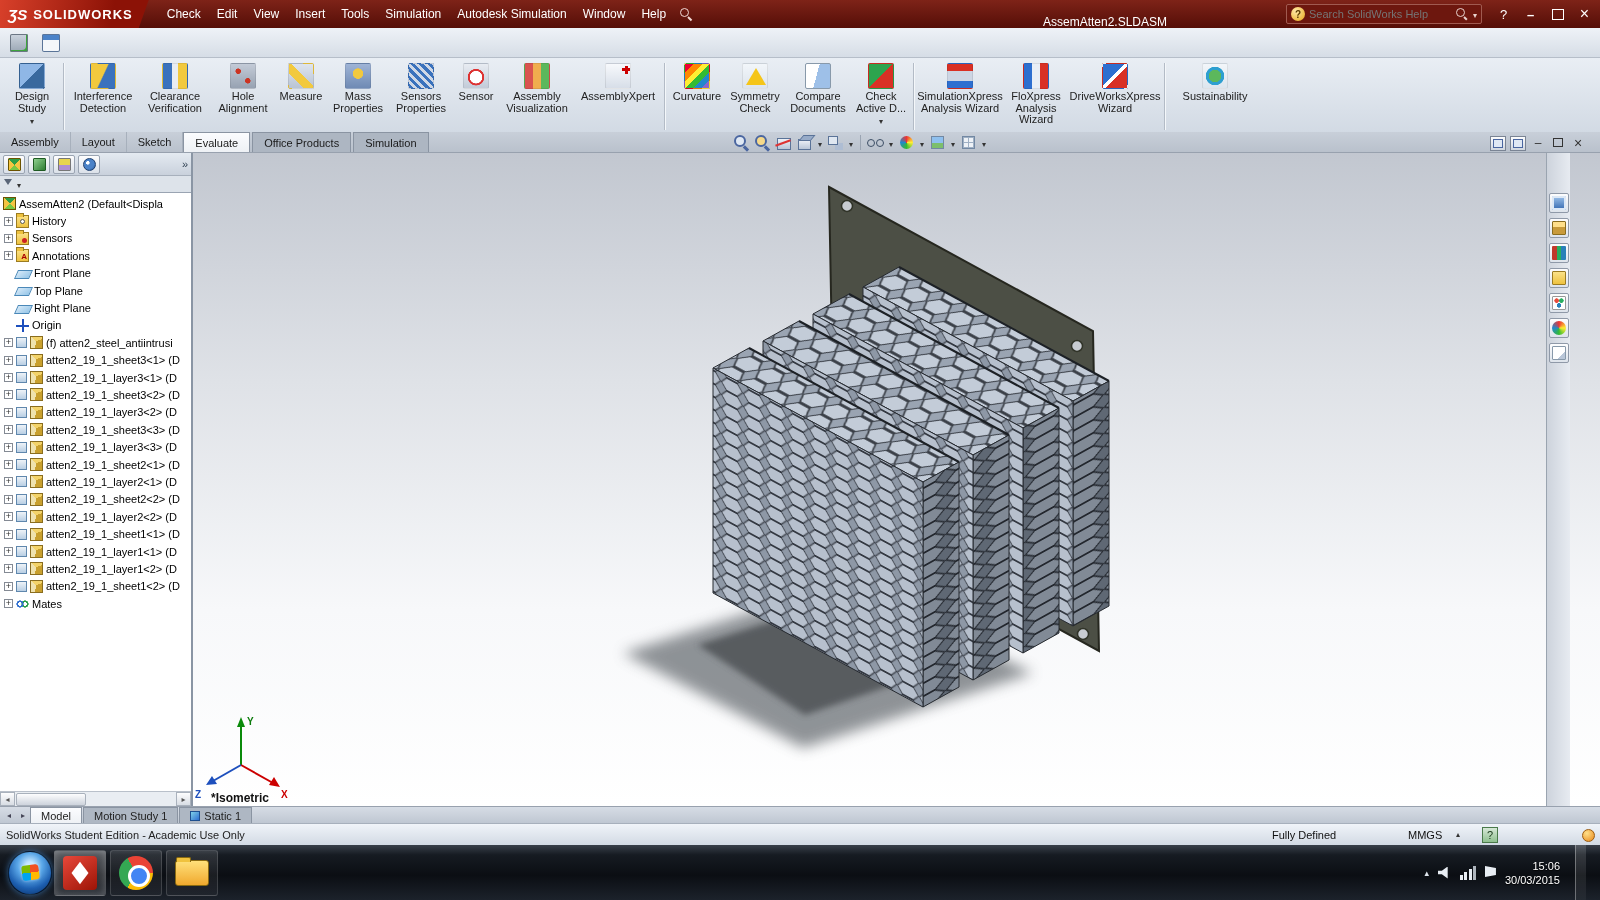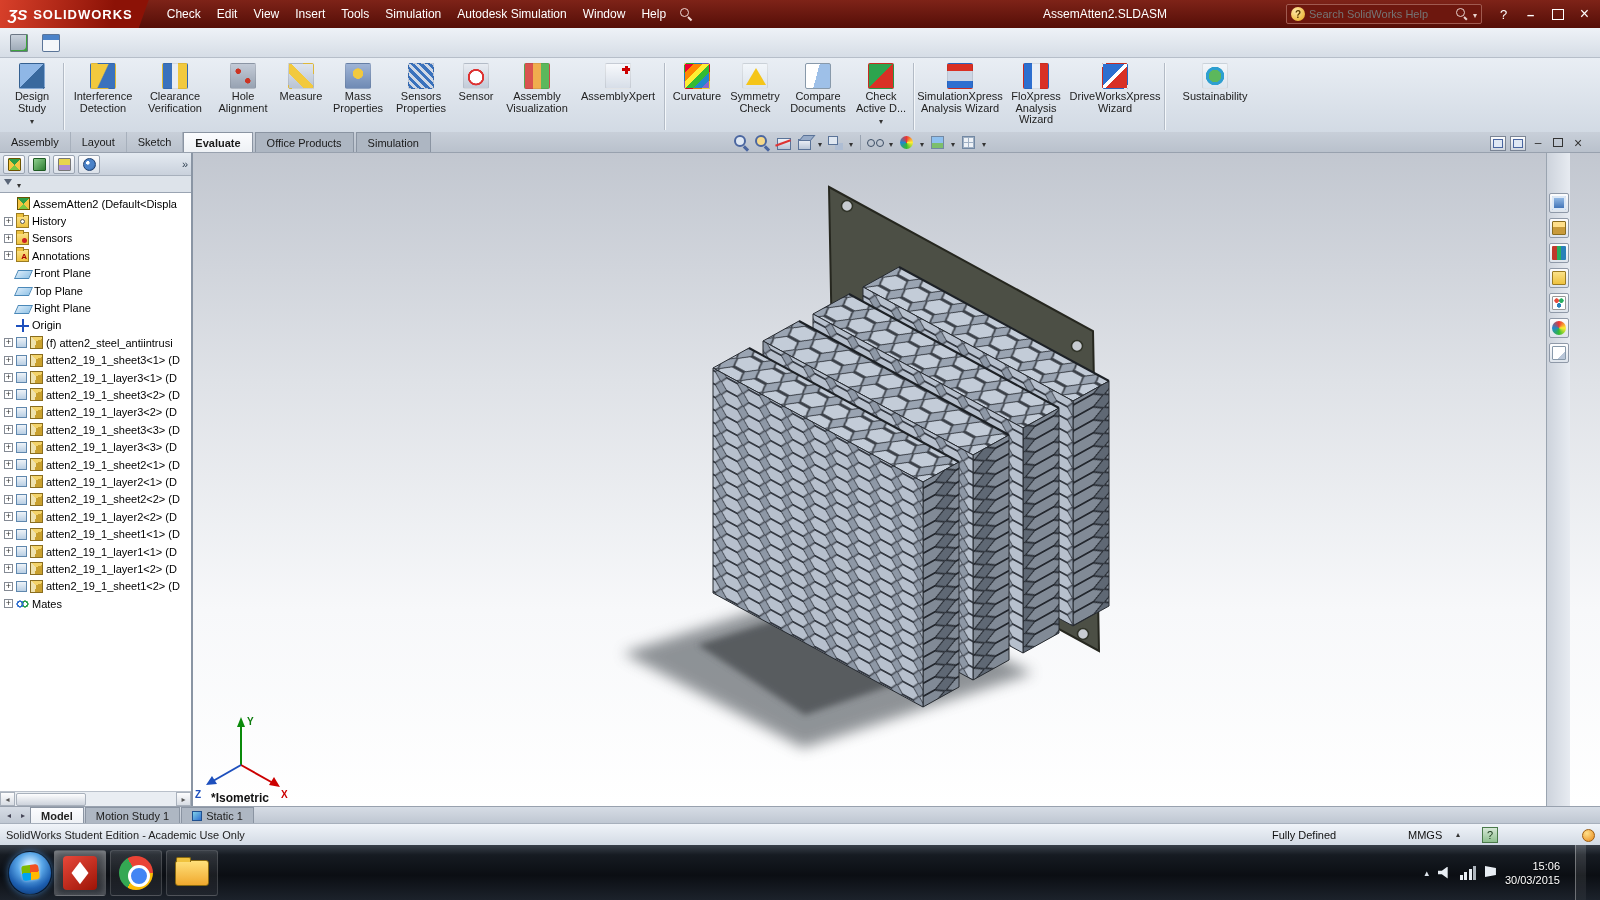--- a/index.html
+++ b/index.html
@@ -10,21 +10,21 @@
   #titlebar{position:absolute;left:0;top:0;width:1600px;height:28px;background:linear-gradient(#7e2318,#550e07);display:flex;align-items:center;color:#fff}
   .logo{display:flex;align-items:center;height:28px;padding:0 16px 0 8px;background:linear-gradient(100deg,#d8402a,#8c1206 75%);clip-path:polygon(0 0,100% 0,calc(100% - 10px) 100%,0 100%)}
   .logo-mark{font-style:italic;font-weight:bold;font-size:15px;margin-right:6px}
   .logo-mark::before{content:"ƷS"}
   .brand{font-weight:bold;font-size:13px;letter-spacing:1px}
   .menus{display:flex;list-style:none;margin-left:10px}
   .menus li{padding:3px 8px;font-size:12px;cursor:default}
   .mb-search-icon{width:16px;height:16px;position:relative;margin-left:4px}
   .mb-search-icon::before{content:"";position:absolute;left:2px;top:2px;width:7px;height:7px;border:1.5px solid #f0d9d5;border-radius:50%}
   .mb-search-icon::after{content:"";position:absolute;left:10px;top:10px;width:5px;height:2px;background:#f0d9d5;transform:rotate(45deg);transform-origin:0 50%}
-  .doc-title{position:absolute;left:990px;top:0;width:230px;height:28px;display:flex;align-items:center;justify-content:center;font-size:12px}
+  .doc-title{position:absolute;left:990px;top:8px;width:230px;height:28px;display:flex;align-items:center;justify-content:center;font-size:12px}
   .searchbox{position:absolute;right:118px;top:4px;width:196px;height:20px;background:#6d170e;border:1px solid #a05a50;border-radius:2px;display:flex;align-items:center;padding:0 4px;gap:4px}
   .qbadge{width:14px;height:14px;border-radius:50%;background:radial-gradient(circle at 35% 30%,#ffe9a8,#e8a818);color:#5a3c00;font-size:10px;font-weight:bold;display:flex;align-items:center;justify-content:center;flex:none}
   .qbadge::before{content:"?"}
   .searchbox input{flex:1;min-width:0;background:transparent;border:none;outline:none;color:#e6c8c2;font-size:11px;font-family:"Liberation Sans",sans-serif}
   .smag{width:14px;height:14px;position:relative;flex:none}
   .smag::before{content:"";position:absolute;left:1px;top:1px;width:7px;height:7px;border:1.5px solid #e8d2cd;border-radius:50%}
   .smag::after{content:"";position:absolute;left:9px;top:9px;width:4px;height:2px;background:#e8d2cd;transform:rotate(45deg);transform-origin:0 50%}
   .sdd::before{content:"▾";font-size:8px;color:#e8d2cd}
   .wcs{position:absolute;right:2px;top:0;height:28px;display:flex;align-items:center}
   .wc{width:27px;height:22px;display:flex;align-items:center;justify-content:center;color:#fff;font-size:13px}
@@ -63,21 +63,21 @@
   .ri12{background:linear-gradient(105deg,#fff 0 45%,#9ec0e8 45%);border:1px solid #8899aa}
   .ri13{background:linear-gradient(135deg,#2da44e 0 50%,#d93025 50%)}
   .ri14{background:linear-gradient(#d93025 0 28%,#cdd6e4 28% 72%,#2d6fd0 72%)}
   .ri15{background:linear-gradient(90deg,#2d6fd0 0 35%,#e8eef6 35% 65%,#d93025 65%)}
   .ri16{background:linear-gradient(135deg,#2d6fd0 0 45%,#fff 45% 55%,#d93025 55%)}
   .ri17{background:radial-gradient(circle at 50% 50%,#5cb85c 0 6px,#2d9fd0 6.5px 9px,transparent 9.5px),linear-gradient(#f2f6fa,#dce5ee)}
 
   
   #tabrow{position:absolute;left:0;top:132px;width:1600px;height:21px;background:linear-gradient(#c8cfd9,#b9c1cc);border-bottom:1px solid #98a1ae;display:flex;align-items:flex-end}
   .ctab{height:20px;padding:0 11px;display:flex;align-items:center;font-size:11px;color:#1a1a1a;border-right:1px solid #a7b0bc;cursor:default}
-  .ctab.active{background:linear-gradient(#fbfcfe,#eef1f5);font-weight:bold;border:1px solid #8a94a2;border-bottom:none}
+  .ctab.active{background:linear-gradient(#fbfcfe,#eef1f5);font-weight:normal;border:1px solid #8a94a2;border-bottom:none}
   .ctab.boxed{background:#adb6c2;border:1px solid #8a94a2;border-bottom:none;margin-left:2px}
   
   #headsup{position:absolute;left:732px;top:132px;height:21px;display:flex;align-items:center;gap:2px}
   .hu{position:relative;width:19px;height:19px;flex:none}
   .hu-mag::before,.hu-magarea::before{content:"";position:absolute;left:2px;top:2px;width:8px;height:8px;border:2px solid #4a66a0;border-radius:50%;background:#dfe8f4}
   .hu-mag::after,.hu-magarea::after{content:"";position:absolute;left:12px;top:12px;width:6px;height:2.5px;background:#4a66a0;transform:rotate(45deg);transform-origin:0 50%}
   .hu-magarea::before{background:#f6d98a}
   .hu-section::before{content:"";position:absolute;left:3px;top:5px;width:12px;height:10px;background:linear-gradient(#eef2f8,#b9c6d8);border:1px solid #5a7398}
   .hu-section::after{content:"";position:absolute;left:1px;top:9px;width:16px;height:2px;background:#d33;transform:rotate(-20deg)}
   .hu-cube::before{content:"";position:absolute;left:3px;top:6px;width:11px;height:9px;background:linear-gradient(#eef2f8,#b9c6d8);border:1px solid #5a7398}
@@ -108,21 +108,21 @@
   .pti1{background:conic-gradient(from 45deg,#f5c542 0 25%,#7ac943 0 50%,#f5c542 0 75%,#2e9e44 0);border:1px solid #6b5300}
   .pti2{background:linear-gradient(135deg,#8fd08f,#2e7d32);border:1px solid #1e5a22}
   .pti3{background:linear-gradient(#e8d44d 0 50%,#b08fd0 50%);border:1px solid #777}
   .pti4{background:radial-gradient(circle at 35% 35%,#fff 1.5px,#4a82c8 2px 6px,#1e4f8f);border-radius:50%;border:1px solid #1e3f6f}
   .chev{margin-left:auto;color:#345;font-size:11px}
   .chev::before{content:"»"}
   .filter-row{height:17px;background:#dde3ea;border-bottom:1px solid #9aa4b2;display:flex;align-items:center;padding:0 4px;gap:3px}
   .funnel{width:0;height:0;border:4px solid transparent;border-top:6px solid #5a6678}
   .tree{flex:1;background:#fff;padding-top:2px;overflow:hidden}
   .trow{display:flex;align-items:center;height:17.4px;padding-left:4px;white-space:nowrap;cursor:default}
-  .trow.root{padding-left:17px}
+  .trow.root{padding-left:3px}
   .tl{overflow:hidden;text-overflow:clip;font-size:11px;color:#000}
   .plus{width:9px;height:9px;border:1px solid #848a94;background:#fff;font-size:9px;line-height:7px;text-align:center;margin-right:3px;flex:none;color:#333}
   .plus::before{content:"+"}
   .plus.none{visibility:hidden}
   .ti{width:13px;height:13px;margin-right:3px;flex:none;position:relative}
   .ic-assembly{background:conic-gradient(from 45deg,#f5c542 0 25%,#7ac943 0 50%,#f5c542 0 75%,#2e9e44 0);border:1px solid #6b5300}
   .ic-folder{background:linear-gradient(#fbe289,#eec23f);border:1px solid #9c7c22}
   .ic-folder::before{content:"";position:absolute;top:-3px;left:-1px;width:6px;height:3px;background:#eec23f;border:1px solid #9c7c22;border-bottom:none}
   .ic-hist::after{content:"";position:absolute;inset:3px;border-radius:50%;border:1px solid #555;background:#fff}
   .ic-sens::after{content:"";position:absolute;right:1px;bottom:1px;width:5px;height:5px;border-radius:50%;background:#c22}
@@ -153,21 +153,21 @@
   .tp5{background:radial-gradient(circle at 30% 30%,#e74c3c 2px,transparent 2.5px),radial-gradient(circle at 70% 30%,#27ae60 2px,transparent 2.5px),radial-gradient(circle at 50% 70%,#2980b9 2px,transparent 2.5px),#fff;border:1px solid #999}
   .tp6{background:conic-gradient(#e33,#fe3,#3b3,#28c,#e33);border-radius:50%}
   .tp7{background:linear-gradient(135deg,#fff 0 70%,#b9c6d8 70%);border:1px solid #8899aa}
 
   
   #btabs{position:absolute;left:0;top:806px;width:1600px;height:17px;background:linear-gradient(#d6dce5,#bfc7d2);border-top:1px solid #98a1ae;display:flex;align-items:flex-end;padding-left:2px}
   .bnav{width:14px;height:15px;display:flex;align-items:center;justify-content:center;font-size:8px;color:#445}
   .bnav.left::before{content:"◂"}
   .bnav.right::before{content:"▸"}
   .btab{height:16px;padding:0 10px;display:flex;align-items:center;gap:4px;font-size:11px;background:#aeb7c3;border:1px solid #8a94a2;border-bottom:none;margin-right:1px;color:#222}
-  .btab.active{background:linear-gradient(#fbfcfe,#eef1f5);font-weight:bold}
+  .btab.active{background:linear-gradient(#fbfcfe,#eef1f5);font-weight:normal}
   .bmini{width:10px;height:10px;background:linear-gradient(135deg,#7fd0e8,#2f6fd0);border:1px solid #1e4f8f;flex:none}
 
   
   #statusbar{position:absolute;left:0;top:823px;width:1600px;height:22px;background:linear-gradient(#f0f4f9,#d2dae4);border-top:1px solid #a7b0bc;display:flex;align-items:center}
   .smsg{padding-left:6px;color:#222}
   .sdef{position:absolute;left:1272px}
   .sunits{position:absolute;left:1408px}
   .scaret{position:absolute;left:1456px;font-size:8px;color:#333}
   .scaret::before{content:"▴"}
   .shelp{position:absolute;left:1482px;width:16px;height:16px;top:3px;background:linear-gradient(#d7e8d7,#8fc08f);border:1px solid #4a7a4a;color:#1a3a1a;font-size:11px;display:flex;align-items:center;justify-content:center}

